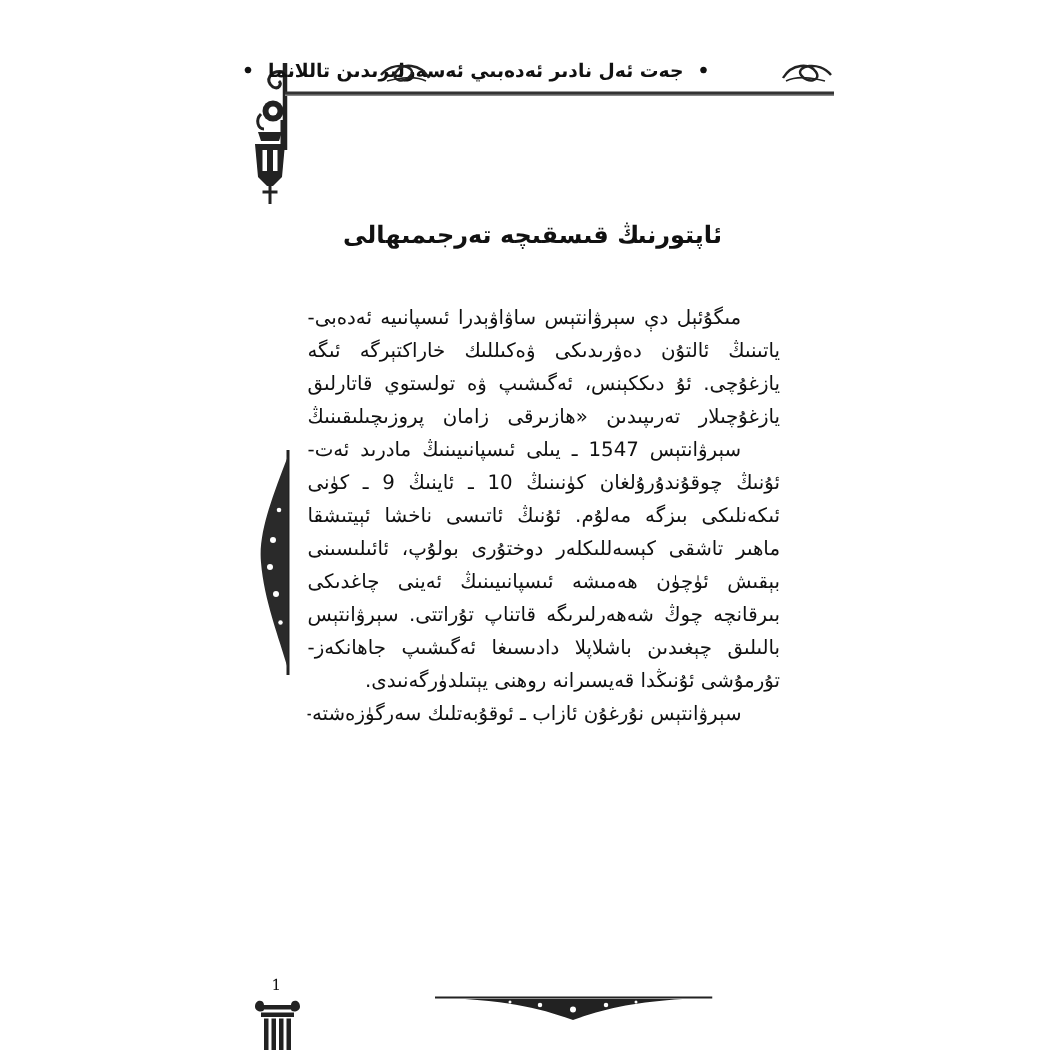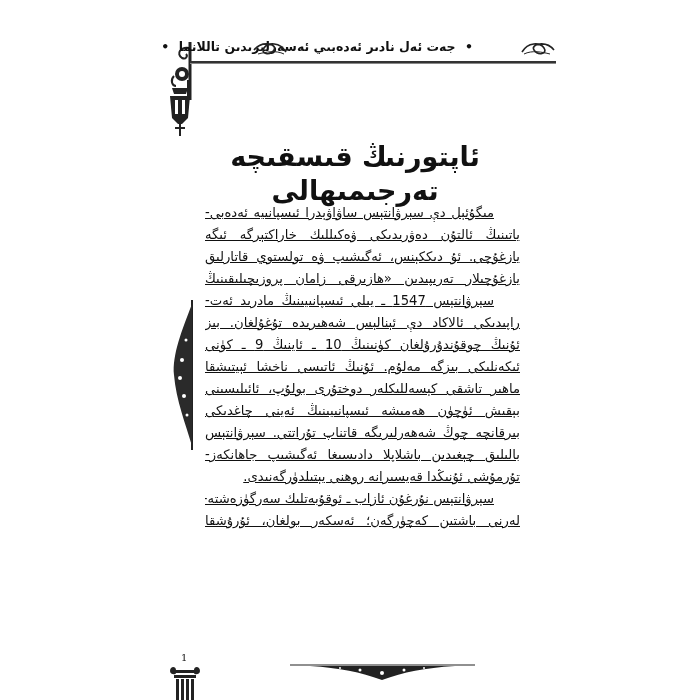--- a/index.html
+++ b/index.html
@@ -66,21 +66,21 @@
       height: 100px;
     }
     
     .chapter-title {
       position: absolute;
       left: 190px;
       top: 140px;
       width: 330px;
       text-align: center;
       direction: rtl;
-      font-size: 27px;
+      font-size: 16px;
       font-weight: bold;
       line-height: 34px;
     }
     
     .body-text {
       position: absolute;
       left: 205px;
       top: 202px;
       width: 315px;
       direction: rtl;
@@ -89,21 +89,20 @@
       font-size: 13.2px;
       line-height: 22px;
     }
     .body-text .line {
       display: block;
       white-space: nowrap;
       overflow: hidden;
       height: 22px;
       text-align: justify;
       text-align-last: justify;
-      text-decoration: underline;
     }
     .body-text .line.indent { padding-right: 26px; }
     .body-text .line.last { text-align-last: right; }
     .side-ornament {
       position: absolute;
       left: 170px;
       top: 300px;
       width: 24px;
       height: 150px;
     }
@@ -180,30 +179,28 @@
     <circle cx="16" cy="40" r="1.5" fill="#fff"></circle>
     <circle cx="17" cy="115" r="1.5" fill="#fff"></circle>
   </svg>
 
   <div class="body-text">
     <span class="line indent">مىگۇئېل دې سېرۋانتېس ساۋاۋېدرا ئىسپانىيە ئەدەبى-</span>
     <span class="line">ياتىنىڭ ئالتۇن دەۋرىدىكى ۋەكىللىك خاراكتېرگە ئىگە</span>
     <span class="line">يازغۇچى. ئۇ دىككېنس، ئەگىشىپ ۋە تولستوي قاتارلىق</span>
     <span class="line">يازغۇچىلار تەرىپىدىن «ھازىرقى زامان پروزىچىلىقىنىڭ</span>
     <span class="line indent">سېرۋانتېس 1547 ـ يىلى ئىسپانىيىنىڭ مادرىد ئەت-</span>
-    <span class="line">راپىدىكى ئالاكاد دې ئېنالېس شەھىرىدە تۇغۇلغان. بىز</span>
     <span class="line">ئۇنىڭ چوقۇندۇرۇلغان كۈنىنىڭ 10 ـ ئاينىڭ 9 ـ كۈنى</span>
     <span class="line">ئىكەنلىكى بىزگە مەلۇم. ئۇنىڭ ئاتىسى ناخشا ئېيتىشقا</span>
     <span class="line">ماھىر تاشقى كېسەللىكلەر دوختۇرى بولۇپ، ئائىلىسىنى</span>
     <span class="line">بېقىش ئۈچۈن ھەمىشە ئىسپانىيىنىڭ ئەينى چاغدىكى</span>
     <span class="line">بىرقانچە چوڭ شەھەرلىرىگە قاتناپ تۇراتتى. سېرۋانتېس</span>
     <span class="line">بالىلىق چېغىدىن باشلاپلا دادىسىغا ئەگىشىپ جاھانكەز-</span>
     <span class="line last">تۇرمۇشى ئۇنىڭدا قەيسىرانە روھنى يېتىلدۈرگەنىدى.</span>
     <span class="line indent">سېرۋانتېس نۇرغۇن ئازاب ـ ئوقۇبەتلىك سەرگۈزەشتە-</span>
-    <span class="line">لەرنى باشتىن كەچۈرگەن؛ ئەسكەر بولغان، ئۇرۇشقا</span>
   </div>
 
   <div class="page-number">1</div>
 
   <svg class="column-ornament" viewBox="0 0 34 35">
     <path d="M2 6 C2 1 8 1 8 5 L26 5 C26 1 32 1 32 6 C32 10 26 10 26 8 L8 8 C8 10 2 10 2 6 Z" fill="#222"></path>
     <rect x="6" y="10" width="22" height="3" fill="#222"></rect>
     <rect x="8" y="14" width="3" height="21" fill="#222"></rect>
     <rect x="13" y="14" width="3" height="21" fill="#222"></rect>
     <rect x="18" y="14" width="3" height="21" fill="#222"></rect>

